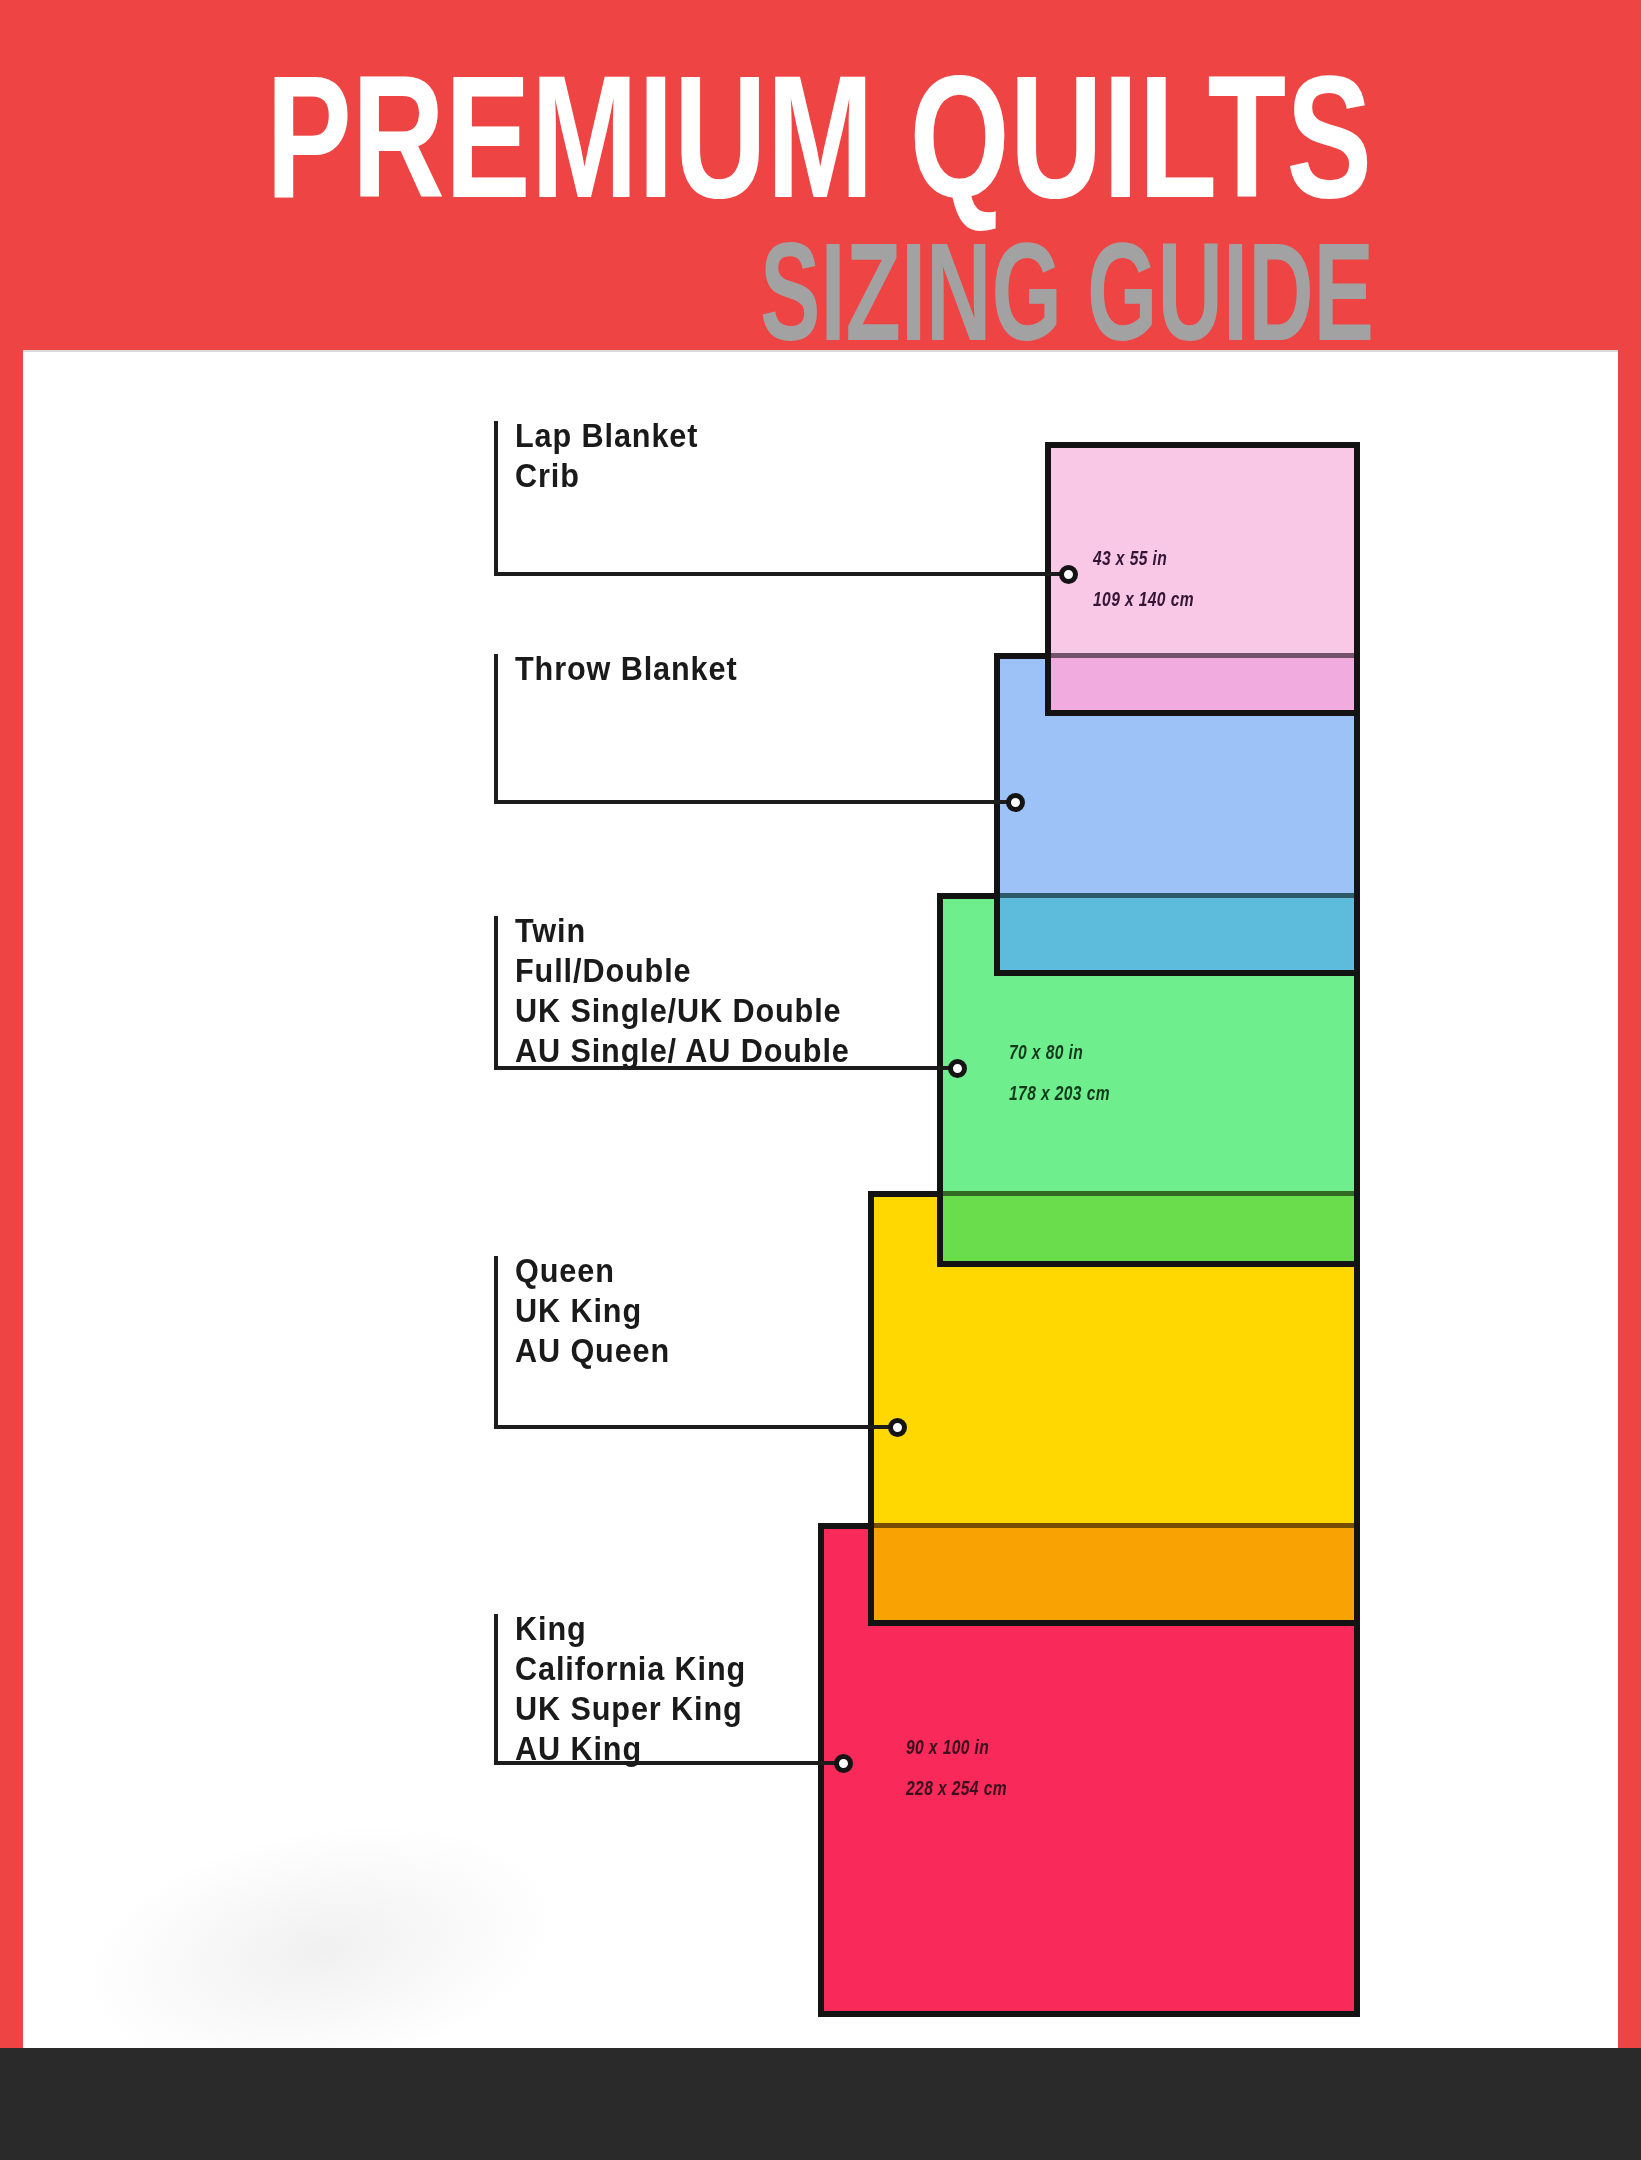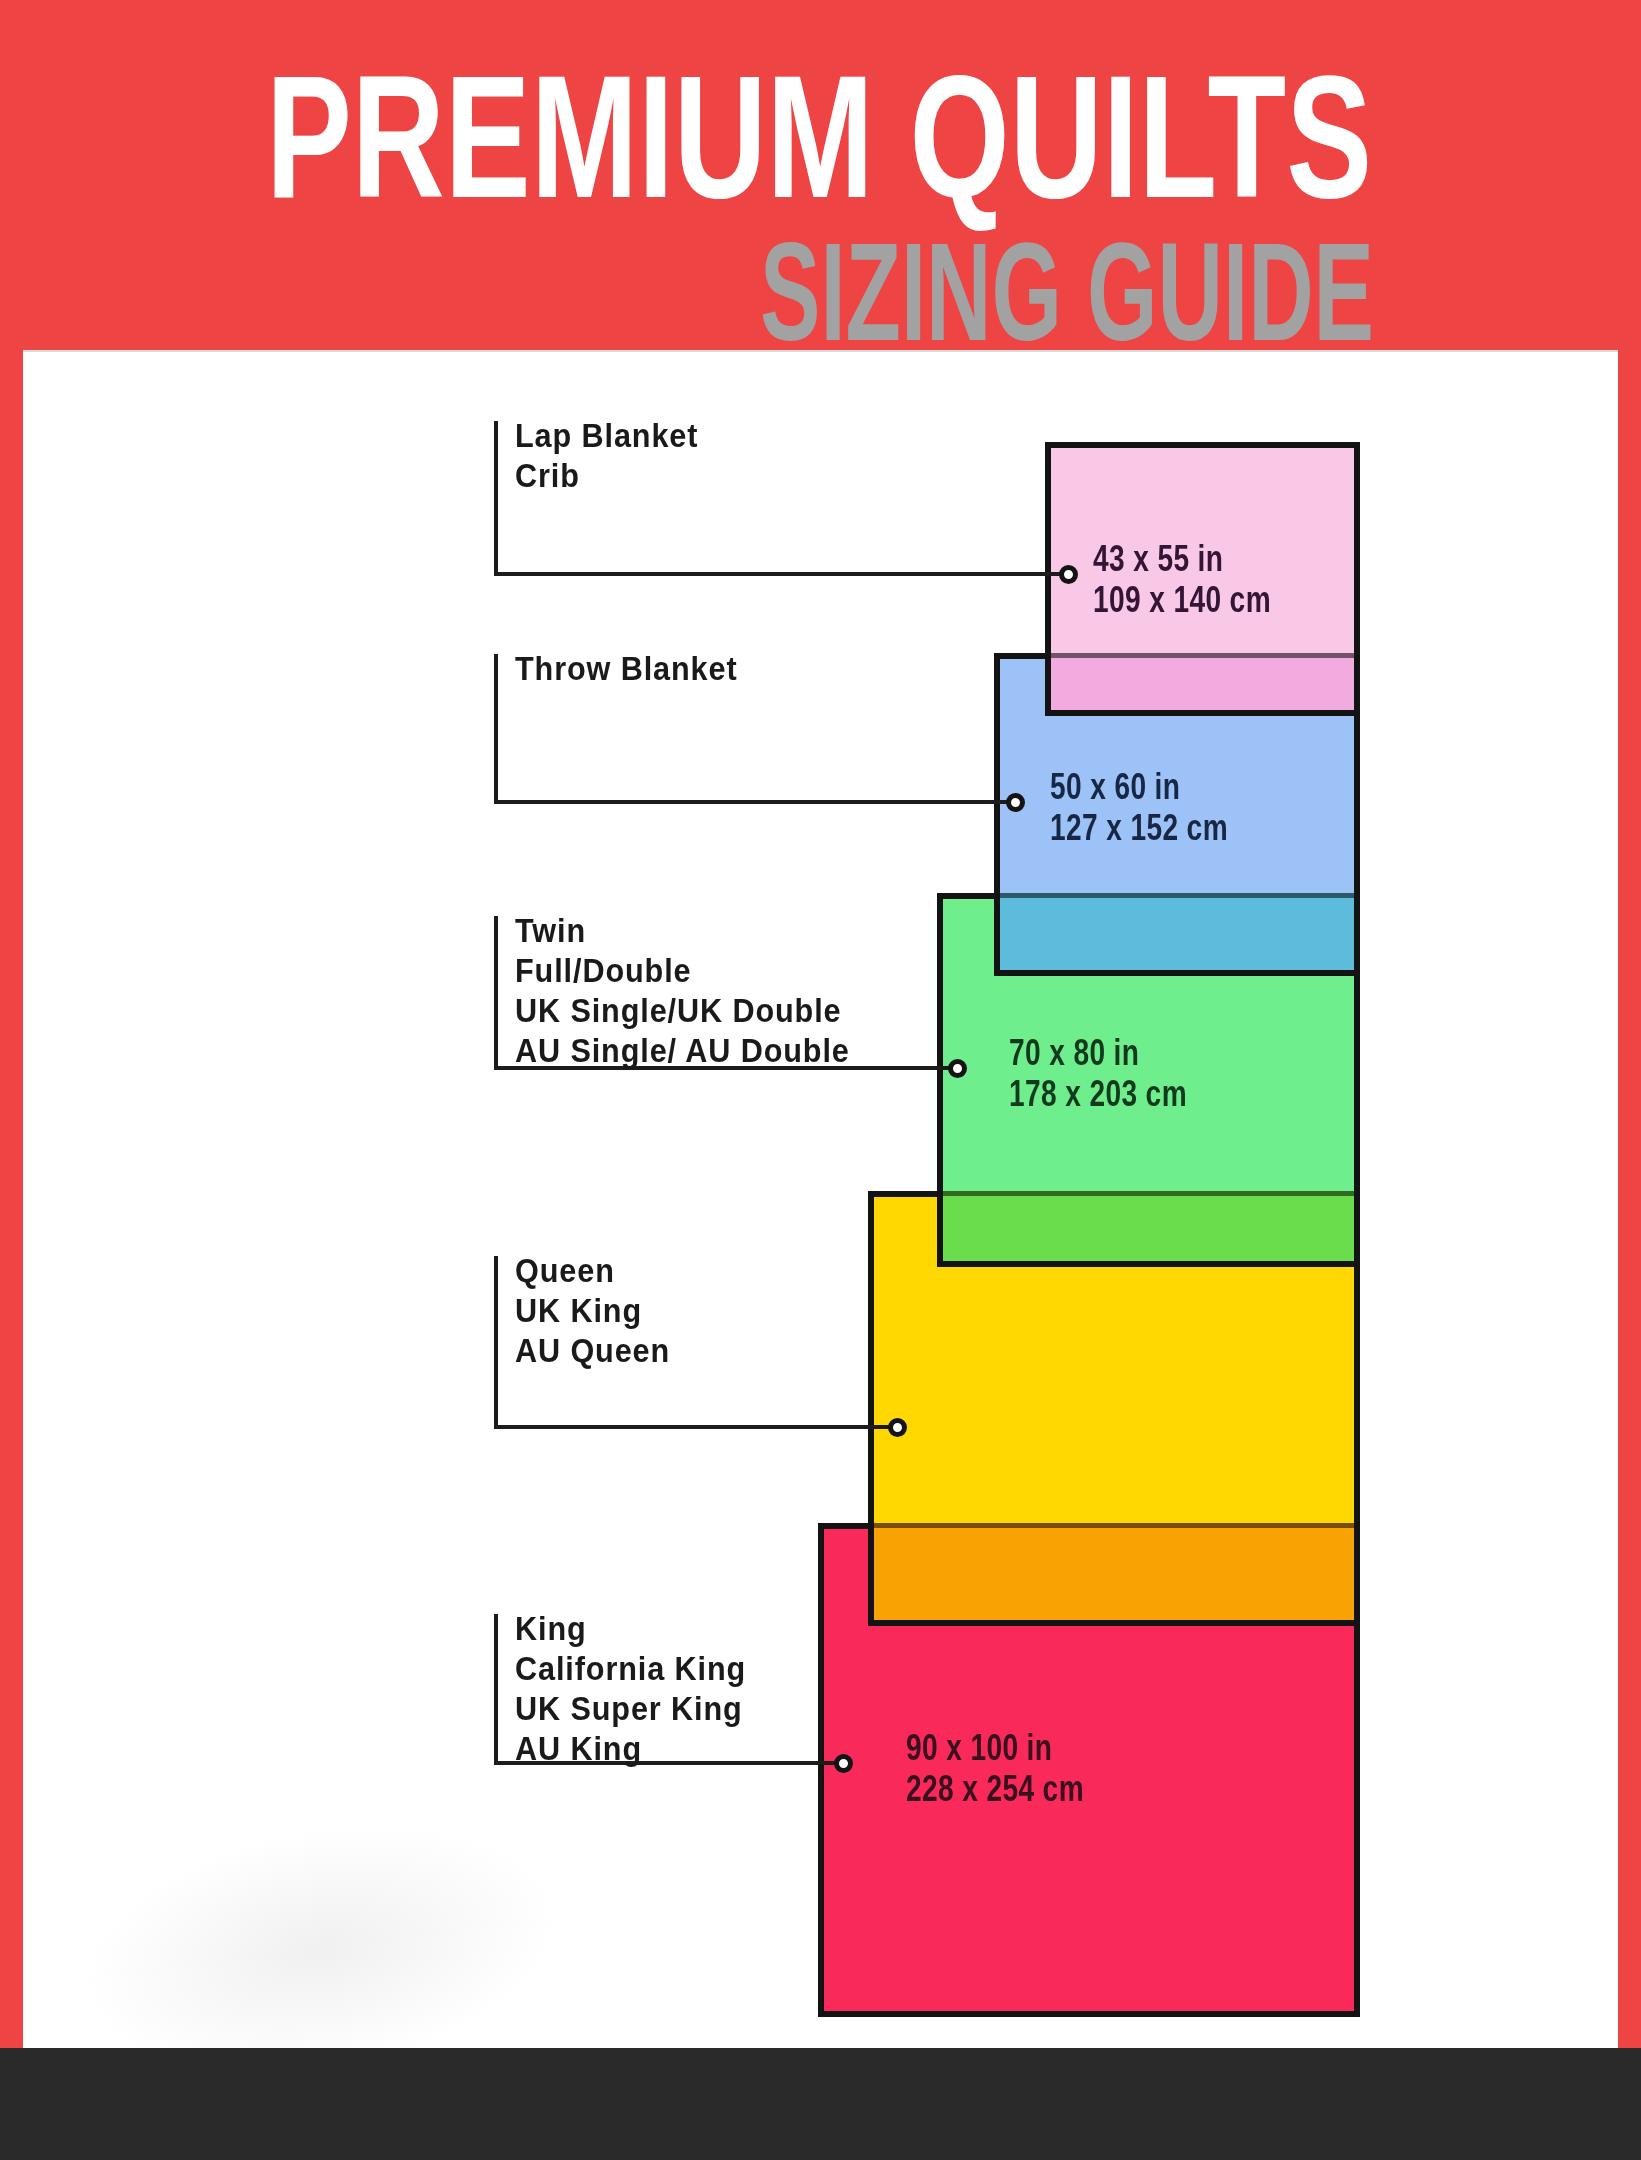--- a/index.html
+++ b/index.html
@@ -17,21 +17,21 @@
   .strip{position:absolute;}
   .under-border{position:absolute;background:rgba(0,0,0,0.52);}
   
   .vline{position:absolute;width:4px;background:#1c1c1c;}
   .hline{position:absolute;height:4px;background:#1c1c1c;}
   .dot{position:absolute;width:19px;height:19px;border-radius:50%;box-sizing:border-box;
        border:5px solid #141414;background:#ffffff;}
   
   .label-block{position:absolute;color:#1a1a1a;font-size:34px;line-height:40px;font-weight:700;
                letter-spacing:1px;white-space:nowrap;transform:scaleX(0.9);transform-origin:left top;}
-  .dim-block{position:absolute;font-size:36px;line-height:41px;font-weight:700;white-space:nowrap;}
+  .dim-block{position:absolute;font-size:20px;line-height:41px;font-weight:700;white-space:nowrap;font-style:italic;}
   .dim-block span{display:inline-block;transform:scaleX(0.78);transform-origin:left center;letter-spacing:0.5px;}
   .dim-block .l{display:block;height:41px;}
 </style>
 </head>
 <body>
 
 <div class="page">
 
   <svg class="header-svg" width="1641" height="350" viewBox="0 0 1641 350">
     <text x="1372" y="197" text-anchor="end" font-family="Liberation Sans, DejaVu Sans, sans-serif" font-weight="bold" font-size="174" textLength="1106" lengthAdjust="spacingAndGlyphs" style="fill: rgb(255, 255, 255);">PREMIUM QUILTS</text>
@@ -60,24 +60,20 @@
   <div class="box-border" style="left: 994px; top: 653px; width: 366px; height: 323px; z-index: 4; border-color: rgb(19, 19, 19);"></div>
 
   <div class="box-fill" style="left: 1051px; top: 448px; width: 303px; height: 262px; z-index: 5; background-color: rgb(250, 200, 231);"></div>
   <div class="strip" style="left: 1051px; top: 653px; width: 303px; height: 57px; z-index: 5; background-color: rgb(241, 171, 223);"></div>
   <div class="under-border" style="left:1051px;top:653px;width:303px;height:5px;z-index:5;"></div>
   <div class="box-border" style="left: 1045px; top: 442px; width: 315px; height: 274px; z-index: 5; border-color: rgb(19, 19, 19);"></div>
 
   <div class="dim-block" style="left: 1093px; top: 538px; z-index: 7; color: rgb(51, 22, 53);">
     <span class="l">43 x 55 in</span>
     <span class="l">109 x 140 cm</span>
-  </div>
-  <div class="dim-block" style="left: 1050px; top: 766px; z-index: 7; color: rgb(24, 39, 67);">
-    <span class="l">50 x 60 in</span>
-    <span class="l">127 x 152 cm</span>
   </div>
   <div class="dim-block" style="left: 989px; top: 1032px; z-index: 7; color: rgb(20, 58, 30); margin-left: 20px;">
     <span class="l">70 x 80 in</span>
     <span class="l">178 x 203 cm</span>
   </div>
   <div class="dim-block" style="left: 906px; top: 1727px; z-index: 7; color: rgb(56, 16, 30);">
     <span class="l">90 x 100 in</span>
     <span class="l">228 x 254 cm</span>
   </div>
 

